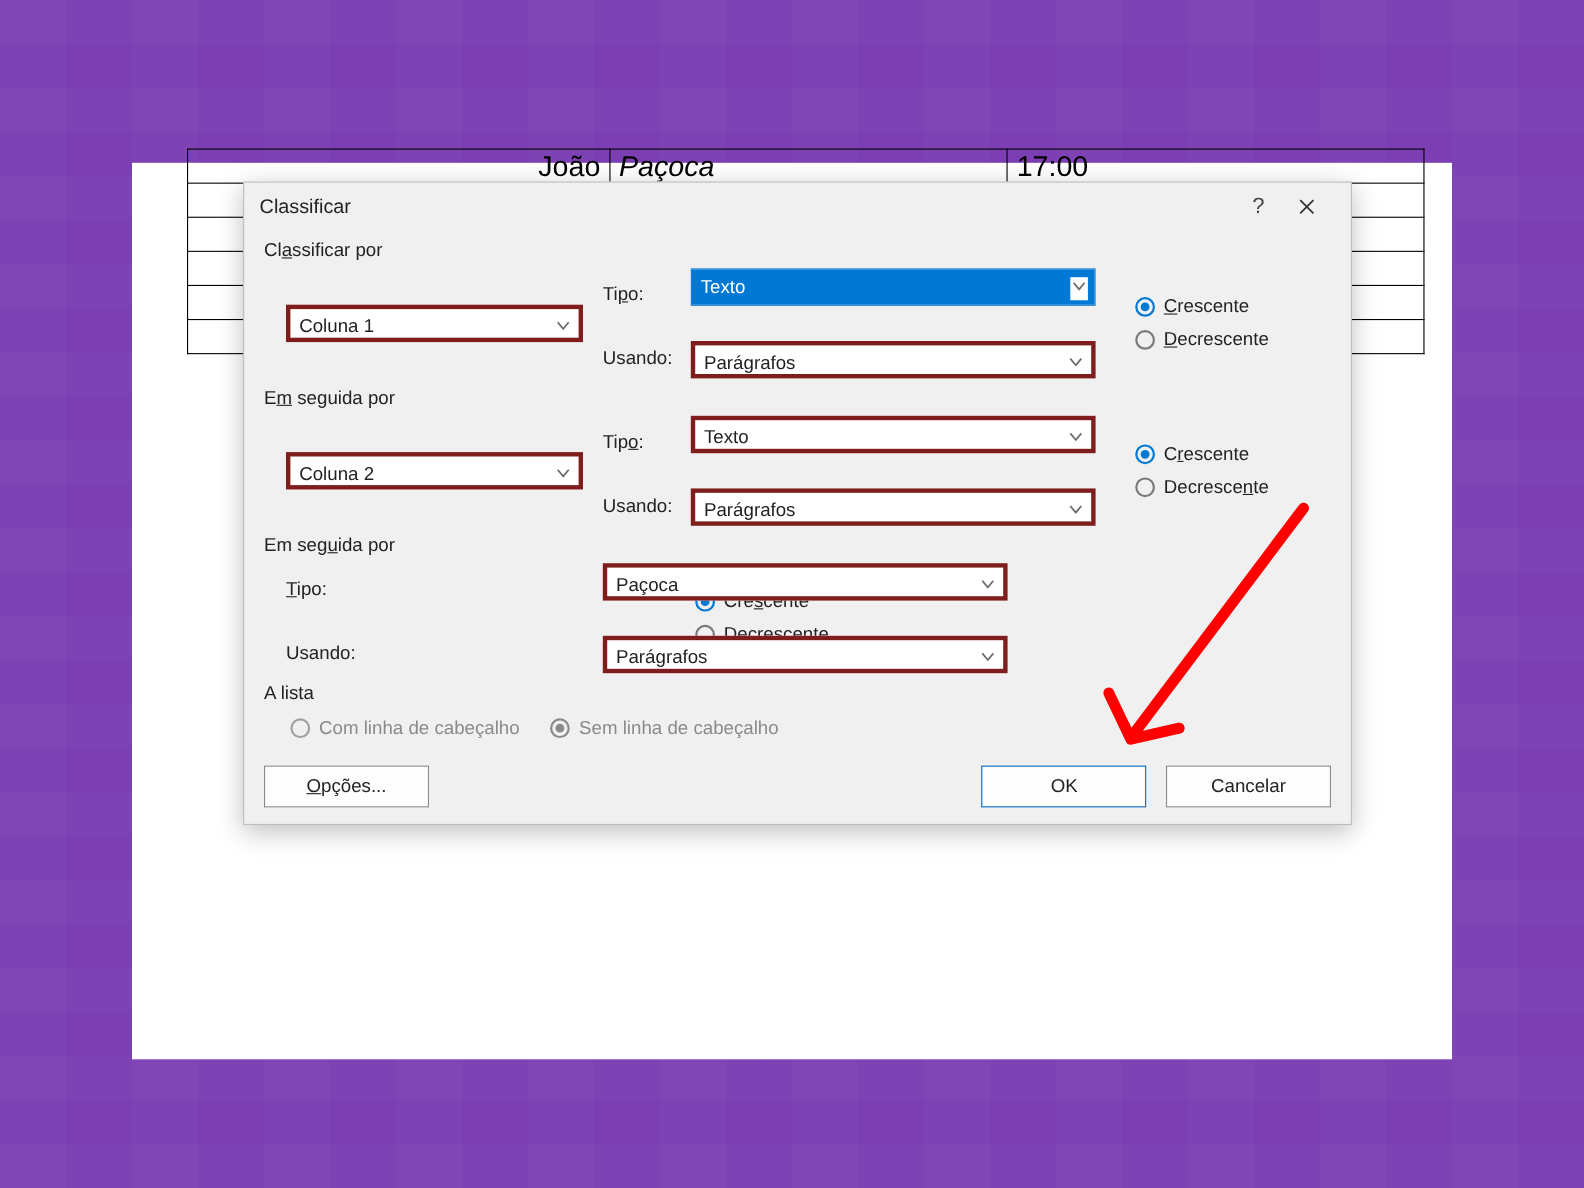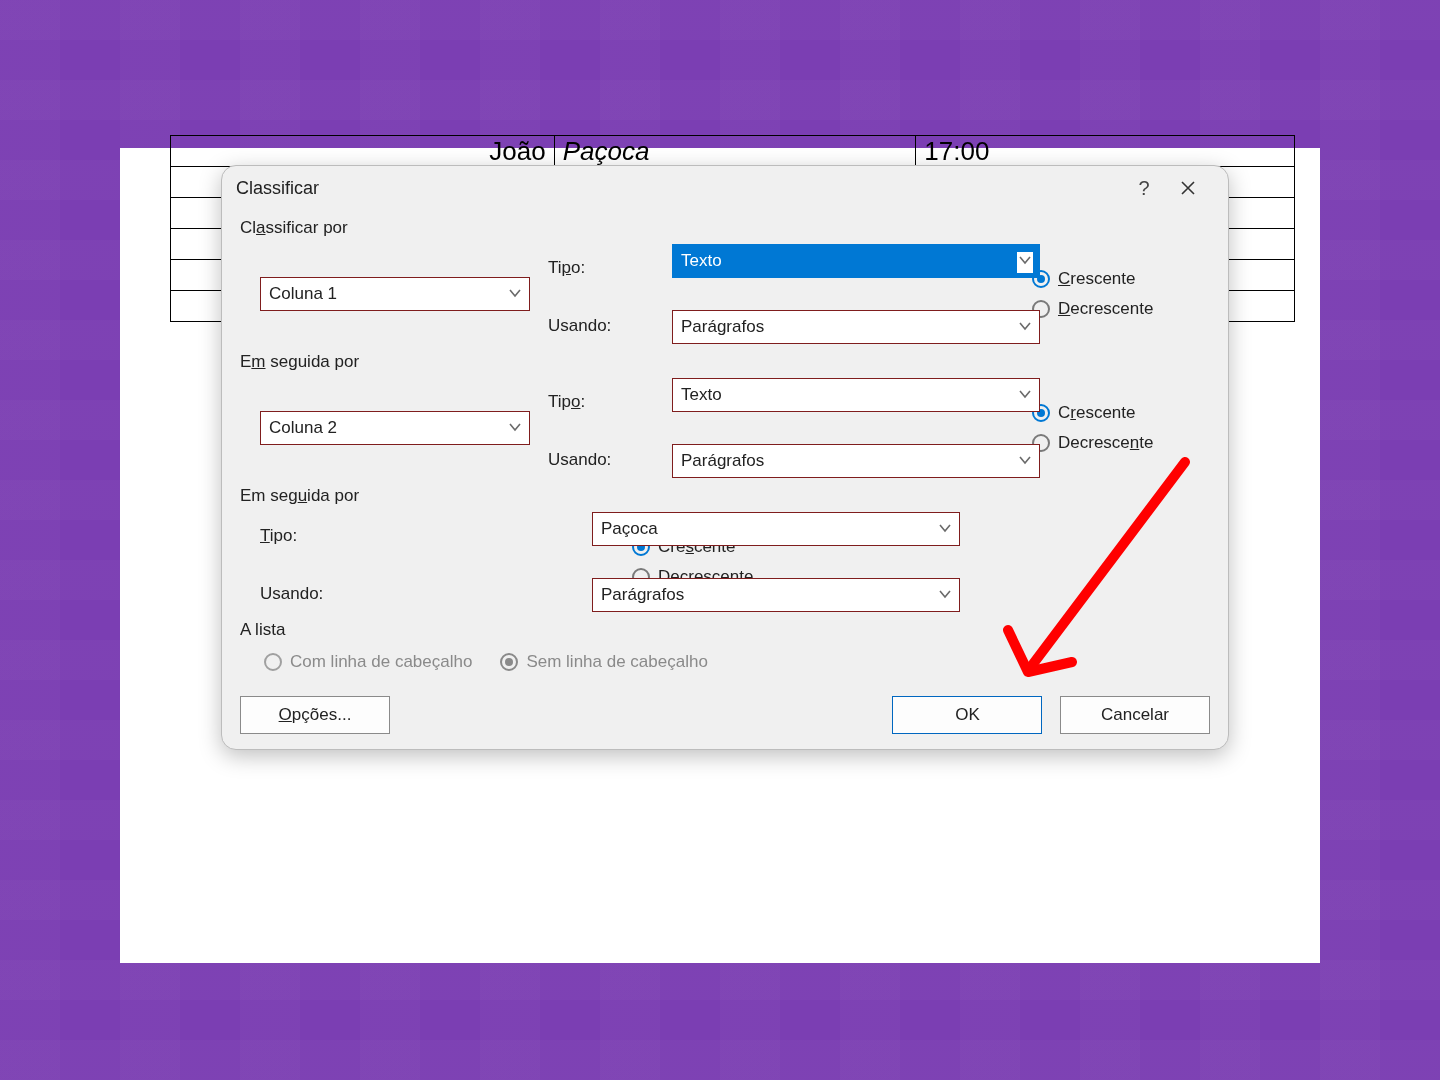--- a/index.html
+++ b/index.html
@@ -48,21 +48,21 @@
   table.tbl td.c3 { width: 375px; }
   
   .dialog {
     position: absolute;
     left: 221px;
     top: 165px;
     width: 1008px;
     height: 585px;
     background: #f0f0f0;
     border: 1px solid #bcbcbc;
-    border-radius: 15px;
+    border-radius: 0;
     box-shadow: 0 6px 22px rgba(0,0,0,0.25);
     font-size: 17px;
     color: #222;
   }
   .titlebar {
     height: 44px;
     display: flex;
     align-items: center;
     padding: 0 18px 0 14px;
   }
@@ -81,24 +81,24 @@
     display: grid;
     grid-template-columns: 288px 80px 400px 200px;
     align-items: center;
     padding-left: 22px;
     column-gap: 0;
   }
   .combo {
     position: relative;
     height: 34px;
     background: #fff;
-    border: 1px solid #7f1d1d;
+    border: 4px solid #7f1d1d;
   }
   .combo.col { width: 270px; }
-  .combo.type { width: 368px; margin-left: 44px; }
+  .combo.type { width: 368px; }
   .combo .val {
     padding: 6px 28px 0 8px;
     font-size: 17px;
   }
   .combo .chev {
     position: absolute; right: 6px; top: 7px;
     color: #6a6a6a;
   }
   .combo .chev svg { width: 16px; height: 16px; }
   .combo.selected {

